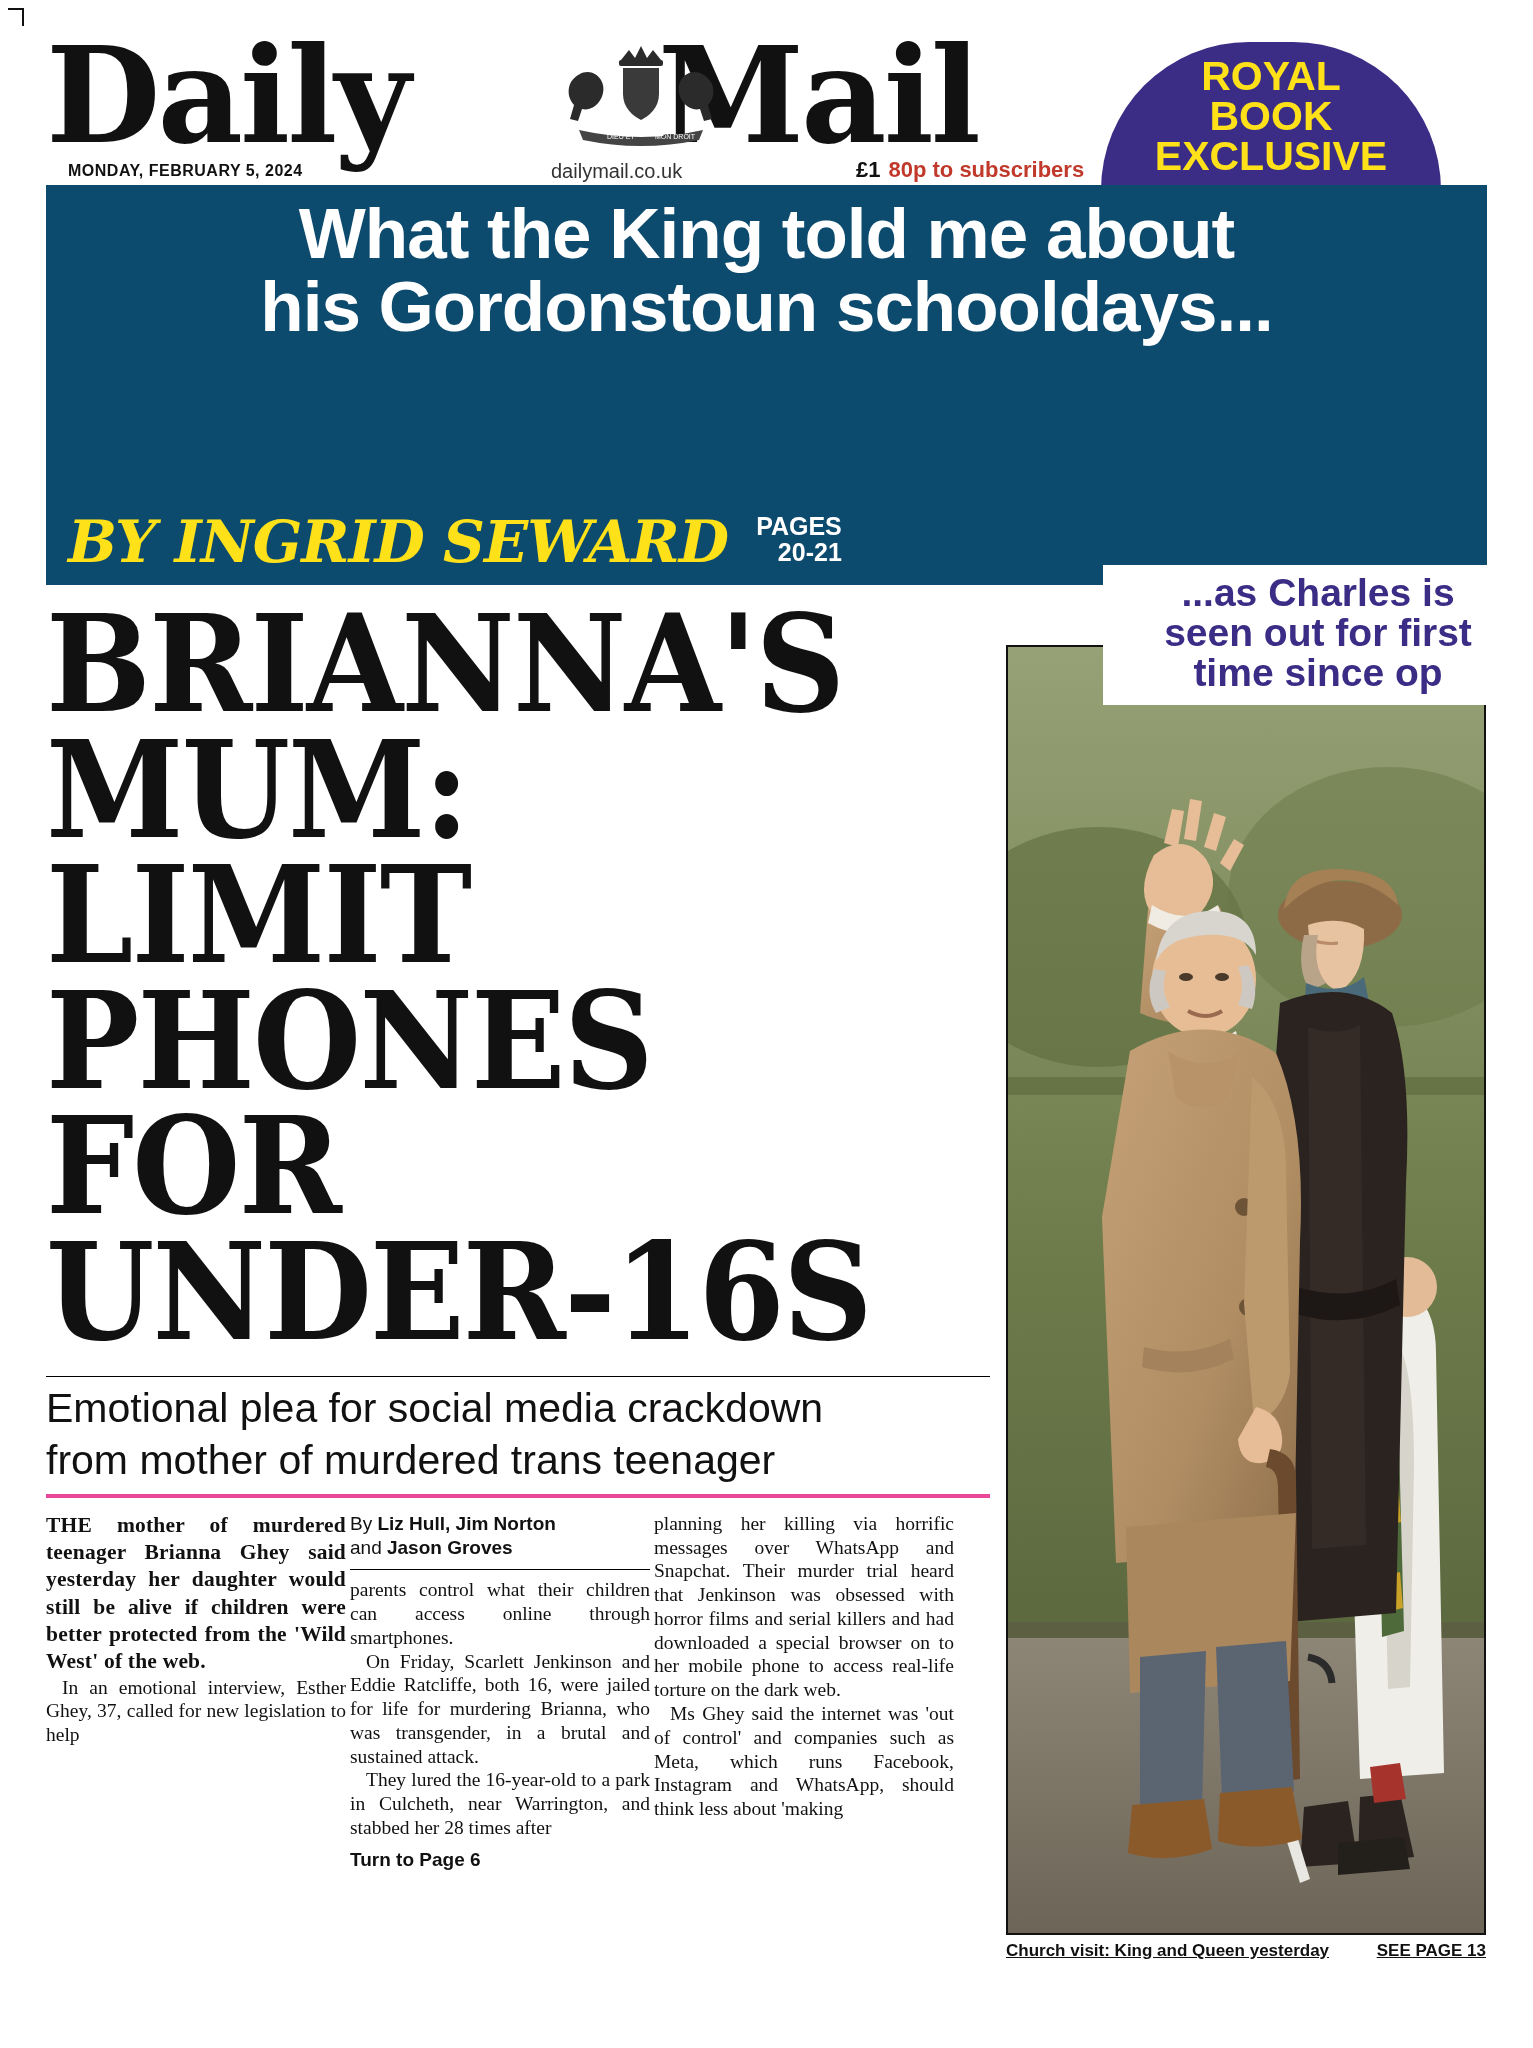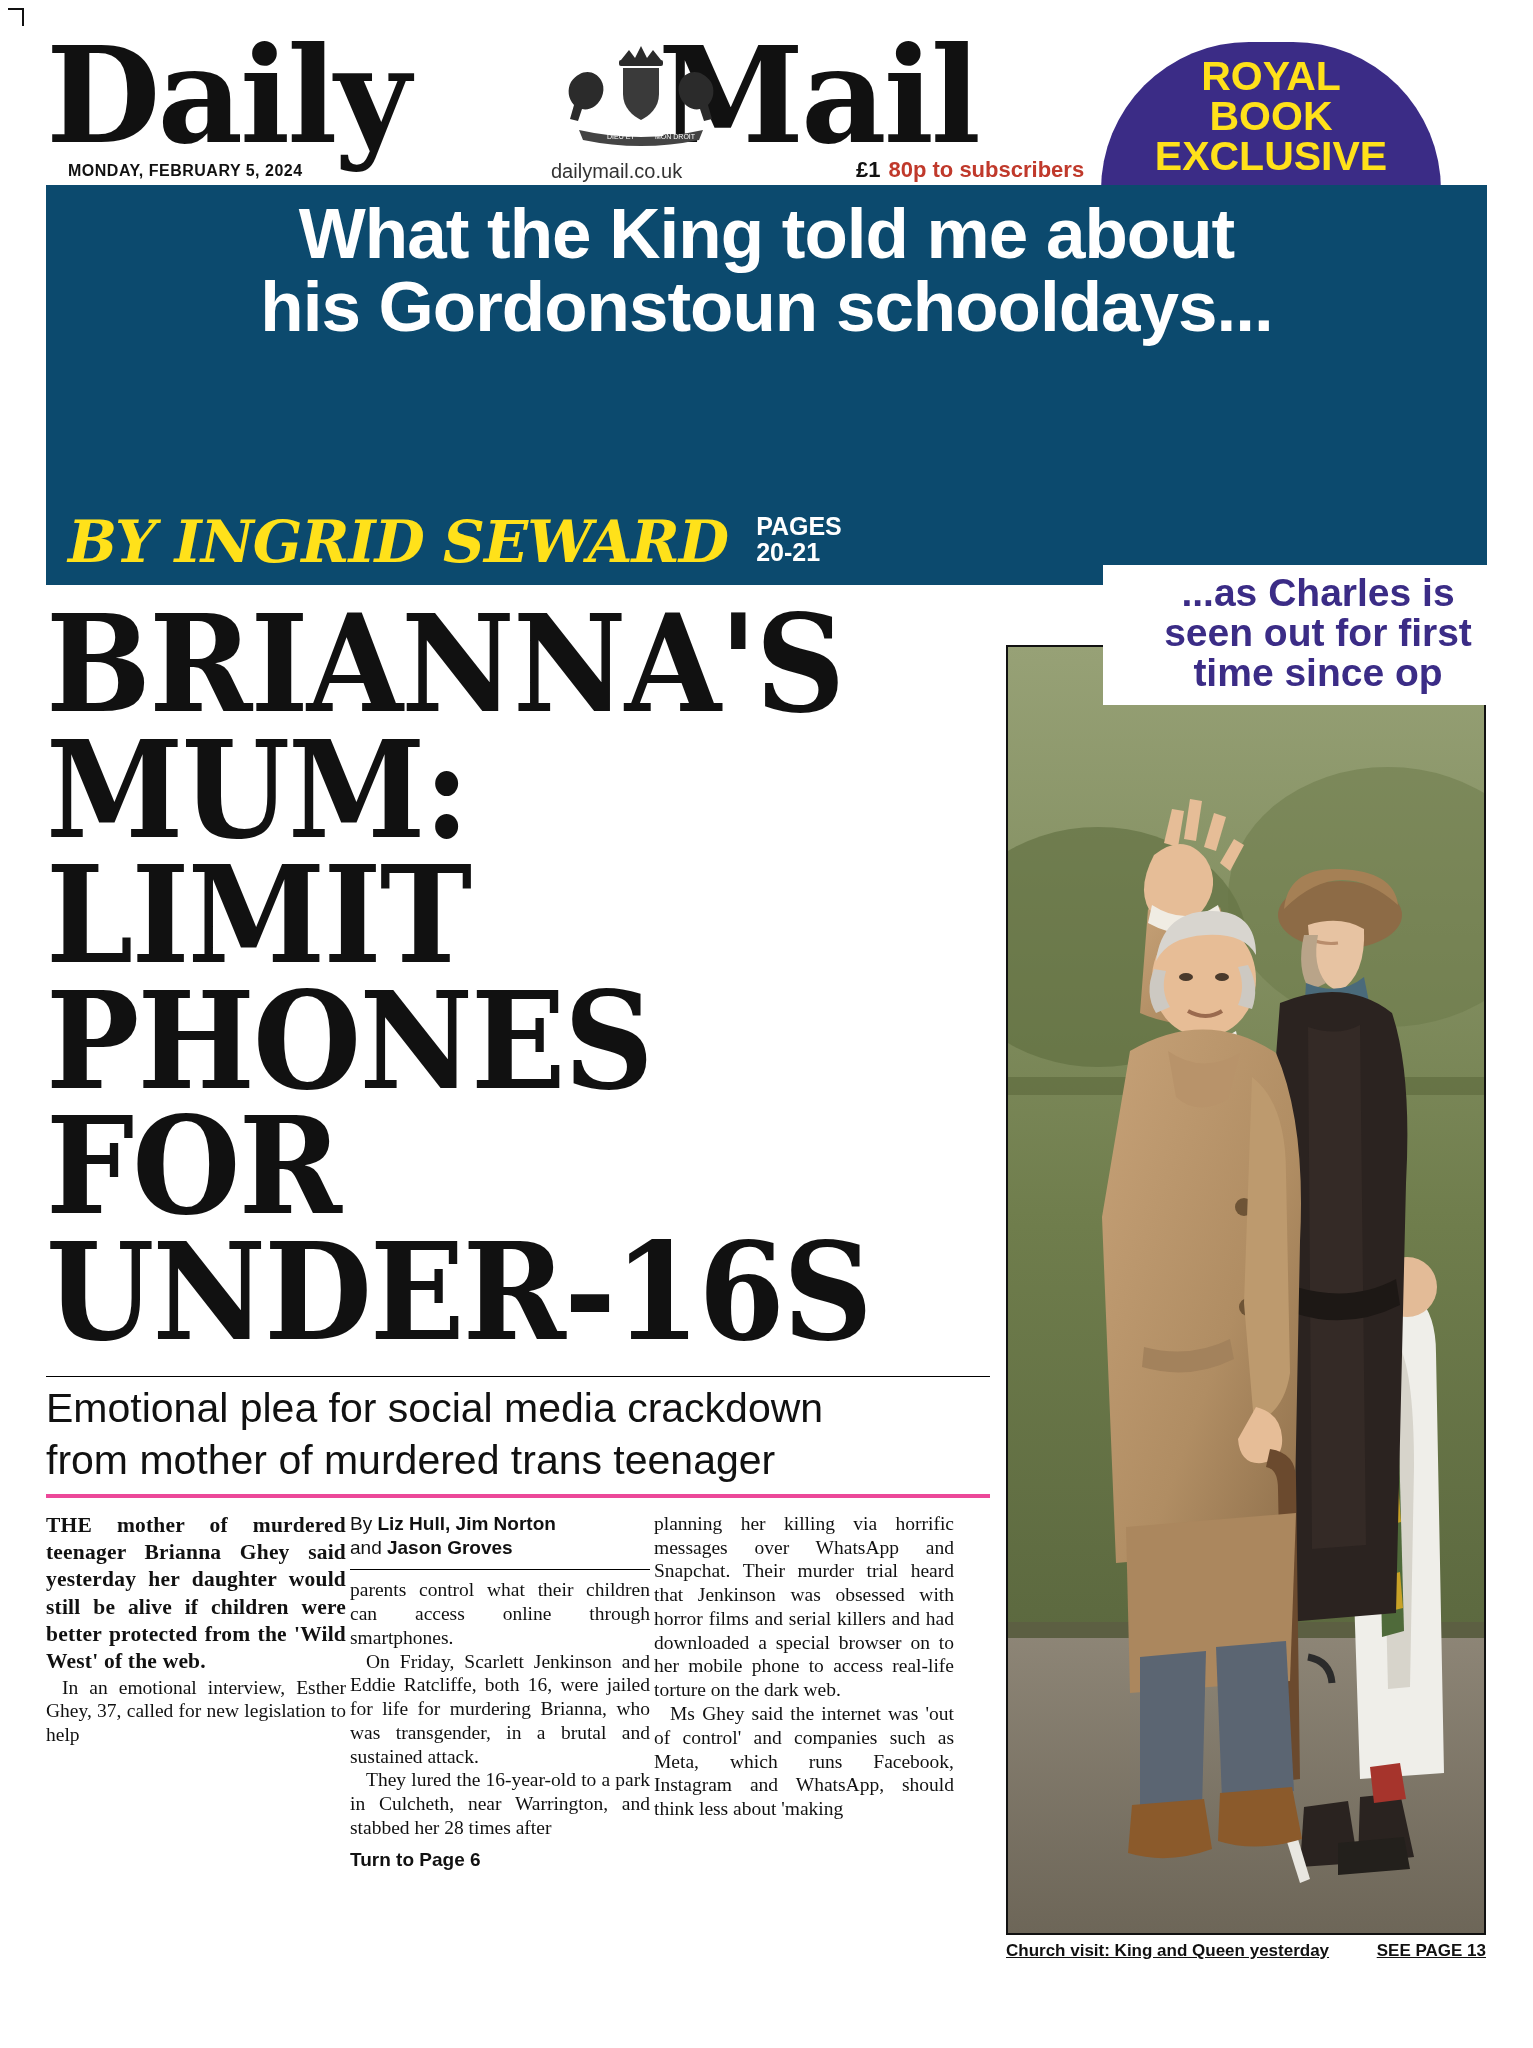--- a/index.html
+++ b/index.html
@@ -145,20 +145,21 @@
     letter-spacing: -1px;
   }
   .promo-pages {
     font-family: "Liberation Sans", sans-serif;
     font-weight: bold;
     font-size: 25px;
     line-height: 1.05;
     color: #fff;
     margin-left: 28px;
     margin-bottom: 6px;
+    text-align: right;
   }
 
   
   .photo-callout {
     position: absolute;
     right: 0px;
     top: 565px;
     width: 430px;
     background: #fff;
     color: #3b2c86;

